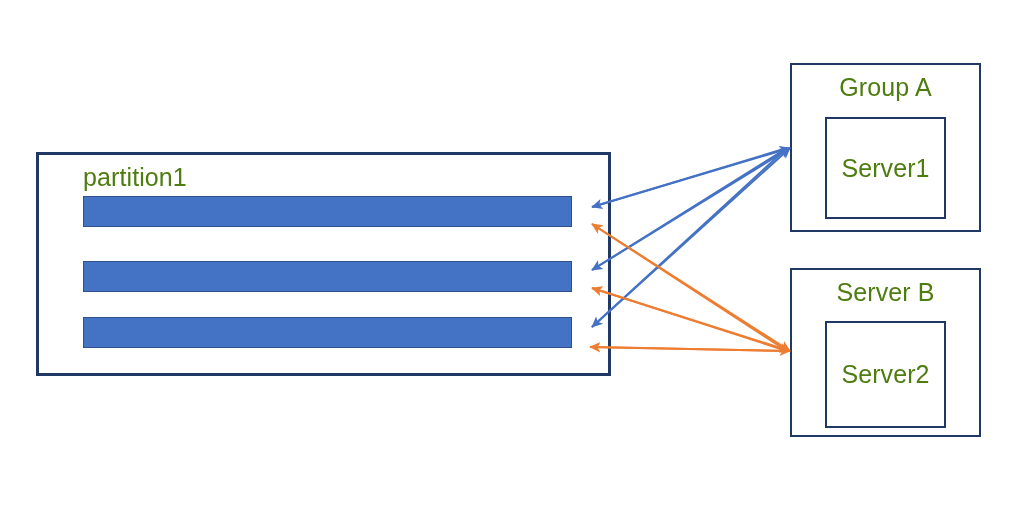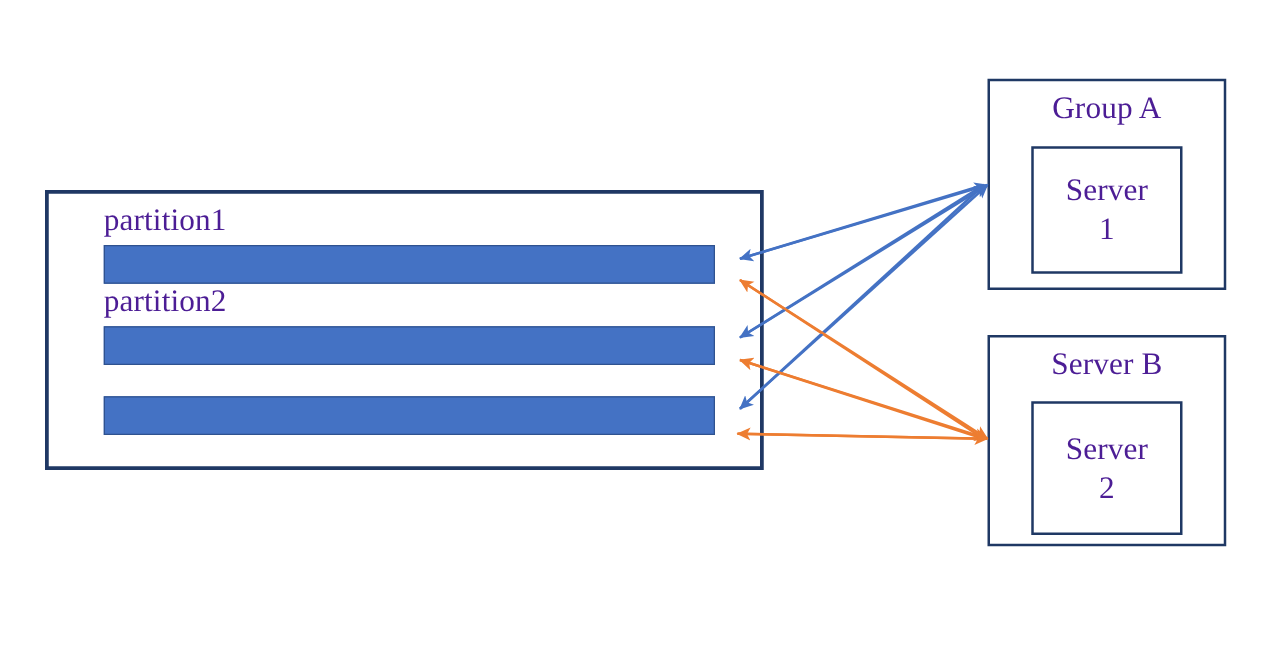--- a/index.html
+++ b/index.html
@@ -10,25 +10,24 @@
   #canvas {
     position: relative;
     width: 1016px;
     height: 520px;
     background: #ffffff;
     overflow: hidden;
     font-family: "Liberation Sans", sans-serif;
   }
   .label {
     position: absolute;
-    color: #4c1d95;
+    color: #4d7c0f;
     font-weight: 400;
     white-space: nowrap;
     letter-spacing: 0.1px;
-    font-family: Liberation Serif, serif;
   }
   
   #topic-title {
     left: 0;
     top: 112px;
     width: 616px;
     text-align: center;
     font-size: 25px;
     line-height: 30px;
   }
@@ -85,21 +84,21 @@
   }
   #group-a-title { top: 72px; }
   #group-b-title { top: 277px; }
 
   .server-box {
     position: absolute;
     border: 2px solid #1F3864;
     box-sizing: border-box;
     background: #ffffff;
     display: flex;
-    flex-direction: column;
+    flex-direction: row;
     align-items: center;
     justify-content: center;
   }
   #server-1-box { left: 825px; top: 117px; width: 121px; height: 102px; }
   #server-2-box { left: 825px; top: 321px; width: 121px; height: 107px; }
 
   .server-text {
     position: static;
     font-size: 25px;
     line-height: 31px;
@@ -117,21 +116,20 @@
 </style>
 </head>
 <body>
 
 <div id="canvas">
 
 
   <div id="topic-box"></div>
 
   <div class="label partition-label" id="partition1-label">partition1</div>
-  <div class="label partition-label" id="partition2-label">partition2</div>
 
   <div class="partition-bar" id="partition1-bar"></div>
   <div class="partition-bar" id="partition2-bar"></div>
   <div class="partition-bar" id="partition3-bar"></div>
 
   <div class="group-box" id="group-a-box"></div>
   <div class="label group-title" id="group-a-title" style="left:790px; width:191px;">Group A</div>
   <div class="server-box" id="server-1-box">
     <span class="label server-text">Server</span>
     <span class="label server-text">1</span>

